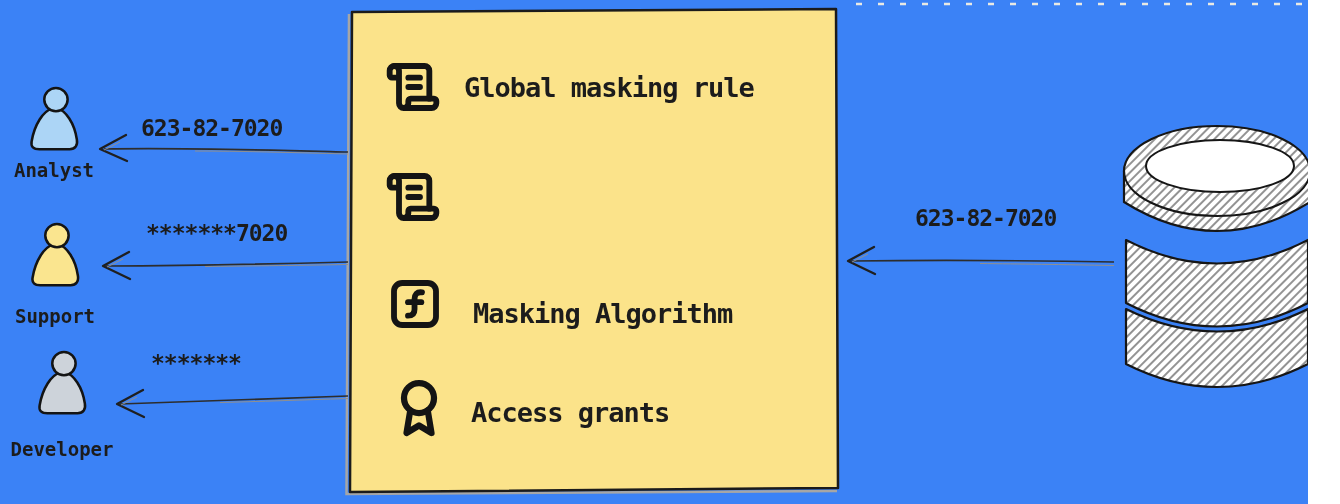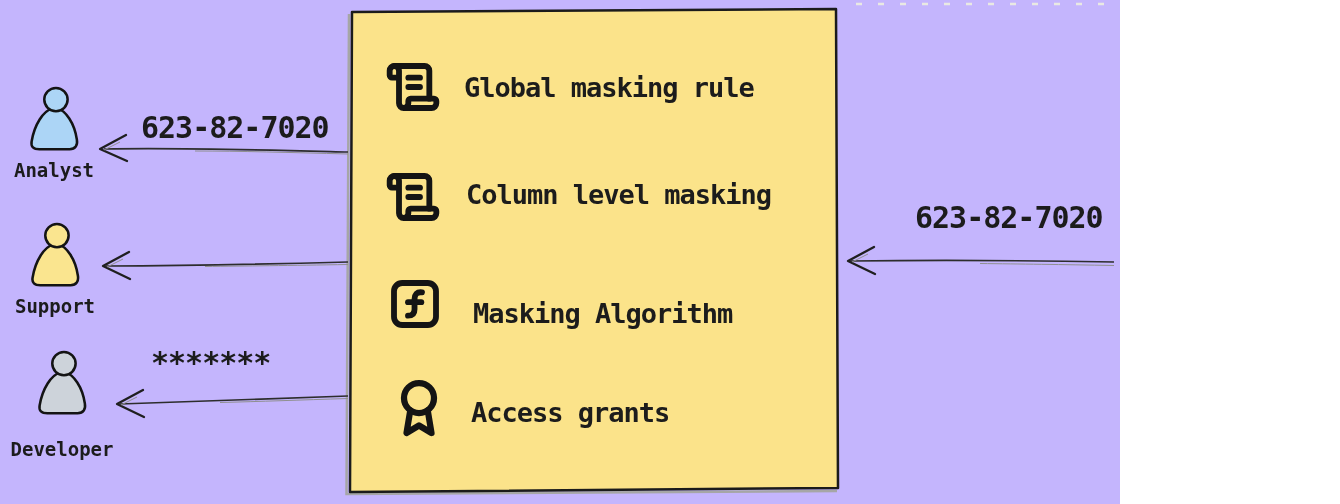--- a/index.html
+++ b/index.html
@@ -1,20 +1,20 @@
 <!DOCTYPE html>
 <html><head>
 <meta charset="utf-8">
 <style>
   html,body{margin:0;padding:0;background:#ffffff;}
-  .canvas{position:relative;width:1120px;height:504px;background:#c4b5fd;overflow:hidden;}
+  .canvas{position:relative;width:1308px;height:504px;background:#3b82f6;overflow:hidden;}
   .abs{position:absolute;}
   .scene{position:absolute;left:0;top:0;}
   .mono{font-family:"DejaVu Sans Mono","Liberation Mono",monospace;color:#1c1c1c;}
-  .flow{font-size:30px;line-height:28px;font-weight:700;white-space:pre;letter-spacing:-1px;}
+  .flow{font-size:23px;line-height:28px;font-weight:700;white-space:pre;letter-spacing:-1px;}
   .item-label{font-size:27px;line-height:28px;font-weight:700;white-space:pre;letter-spacing:-1px;}
   .user{display:flex;flex-direction:column;align-items:center;}
   .role{font-size:19px;line-height:20px;font-weight:700;}
   .ic{fill:none;stroke:#141414;stroke-width:2.5;stroke-linecap:round;stroke-linejoin:round;}
   .person-outline{stroke:#141414;stroke-width:2.6;stroke-linejoin:round;}
   .arrow-line{fill:none;stroke:#2d2d2d;stroke-width:1.7;}
   .arrow-ghost{fill:none;stroke:#909090;stroke-width:1;}
   .arrow-head{fill:none;stroke:#1f1f1f;stroke-width:2.3;stroke-linecap:round;stroke-linejoin:round;}
   .db-s{fill:none;stroke:#161616;stroke-width:2.2;stroke-linecap:round;}
   .box-stroke{stroke:#1b1b1b;stroke-width:2.5;stroke-linejoin:round;}
@@ -86,21 +86,20 @@
   <div class="abs mono item-label" style="left:464px;top:74px">Global masking rule</div>
 
   <svg class="abs" style="left:385px;top:169px" width="56" height="56" viewBox="0 0 24 24">
     <g class="ic">
       <path d="M15 12h-5"></path>
         <path d="M15 8h-5"></path>
       <path d="M19 17V5a2 2 0 0 0-2-2H4"></path>
       <path d="M8 21h12a2 2 0 0 0 2-2v-1a1 1 0 0 0-1-1H11a1 1 0 0 0-1 1v1a2 2 0 1 1-4 0V5a2 2 0 1 0-4 0v2a1 1 0 0 0 1 1h3"></path>
     </g>
   </svg>
-  <div class="abs mono item-label" style="left:466px;top:181px">Column level masking</div>
 
   <svg class="abs" style="left:387px;top:276px" width="56" height="56" viewBox="0 0 24 24">
     <g class="ic">
       <rect width="18" height="18" x="3" y="3" rx="3.5"></rect>
       <path d="M9 17c2 0 2.8-1 2.8-2.8V10c0-2 1-3.3 3.2-3"></path>
       <path d="M9 11.2h5.7"></path>
     </g>
   </svg>
   <div class="abs mono item-label" style="left:473px;top:300px">Masking Algorithm</div>
 
@@ -118,28 +117,29 @@
       <circle class="person-outline" cx="36" cy="14" r="12" fill="#ACD5F6"></circle>
     </svg>
     <div class="mono role" style="margin-top:2px">Analyst</div>
   </div>
 
   <div class="abs user" style="left:10px;top:222px;width:90px">
     <svg width="68" height="72" viewBox="0 0 68 74">
       <path class="person-outline" d="M 32 23 C 23 26 14 39 11 57 C 10 62.5 13 65 19 65 L 50 65 C 56 65 58.5 61 57.5 55 C 55 38 46 25 37 23 Z" fill="#FAE58F"></path>
       <circle class="person-outline" cx="36" cy="14" r="12" fill="#FAE58F"></circle>
     </svg>
-    <div class="mono role" style="margin-top:2px">Support</div>
+    <div class="mono role" style="margin-top:12px">Support</div>
   </div>
 
   <div class="abs user" style="left:12px;top:350px;width:100px">
     <svg width="68" height="72" viewBox="0 0 68 74">
       <path class="person-outline" d="M 32 23 C 23 26 14 39 11 57 C 10 62.5 13 65 19 65 L 50 65 C 56 65 58.5 61 57.5 55 C 55 38 46 25 37 23 Z" fill="#CDD3DA"></path>
       <circle class="person-outline" cx="36" cy="14" r="12" fill="#CDD3DA"></circle>
     </svg>
     <div class="mono role" style="margin-top:17px">Developer</div>
   </div>
 
   <div class="abs mono flow" style="left:141px;top:114px">623-82-7020</div>
+  <div class="abs mono flow" style="left:146px;top:219px">*******7020</div>
   <div class="abs mono flow" style="left:151px;top:349px">*******</div>
   <div class="abs mono flow" style="left:915px;top:204px">623-82-7020</div>
 
 </div>
 
 </body></html>

